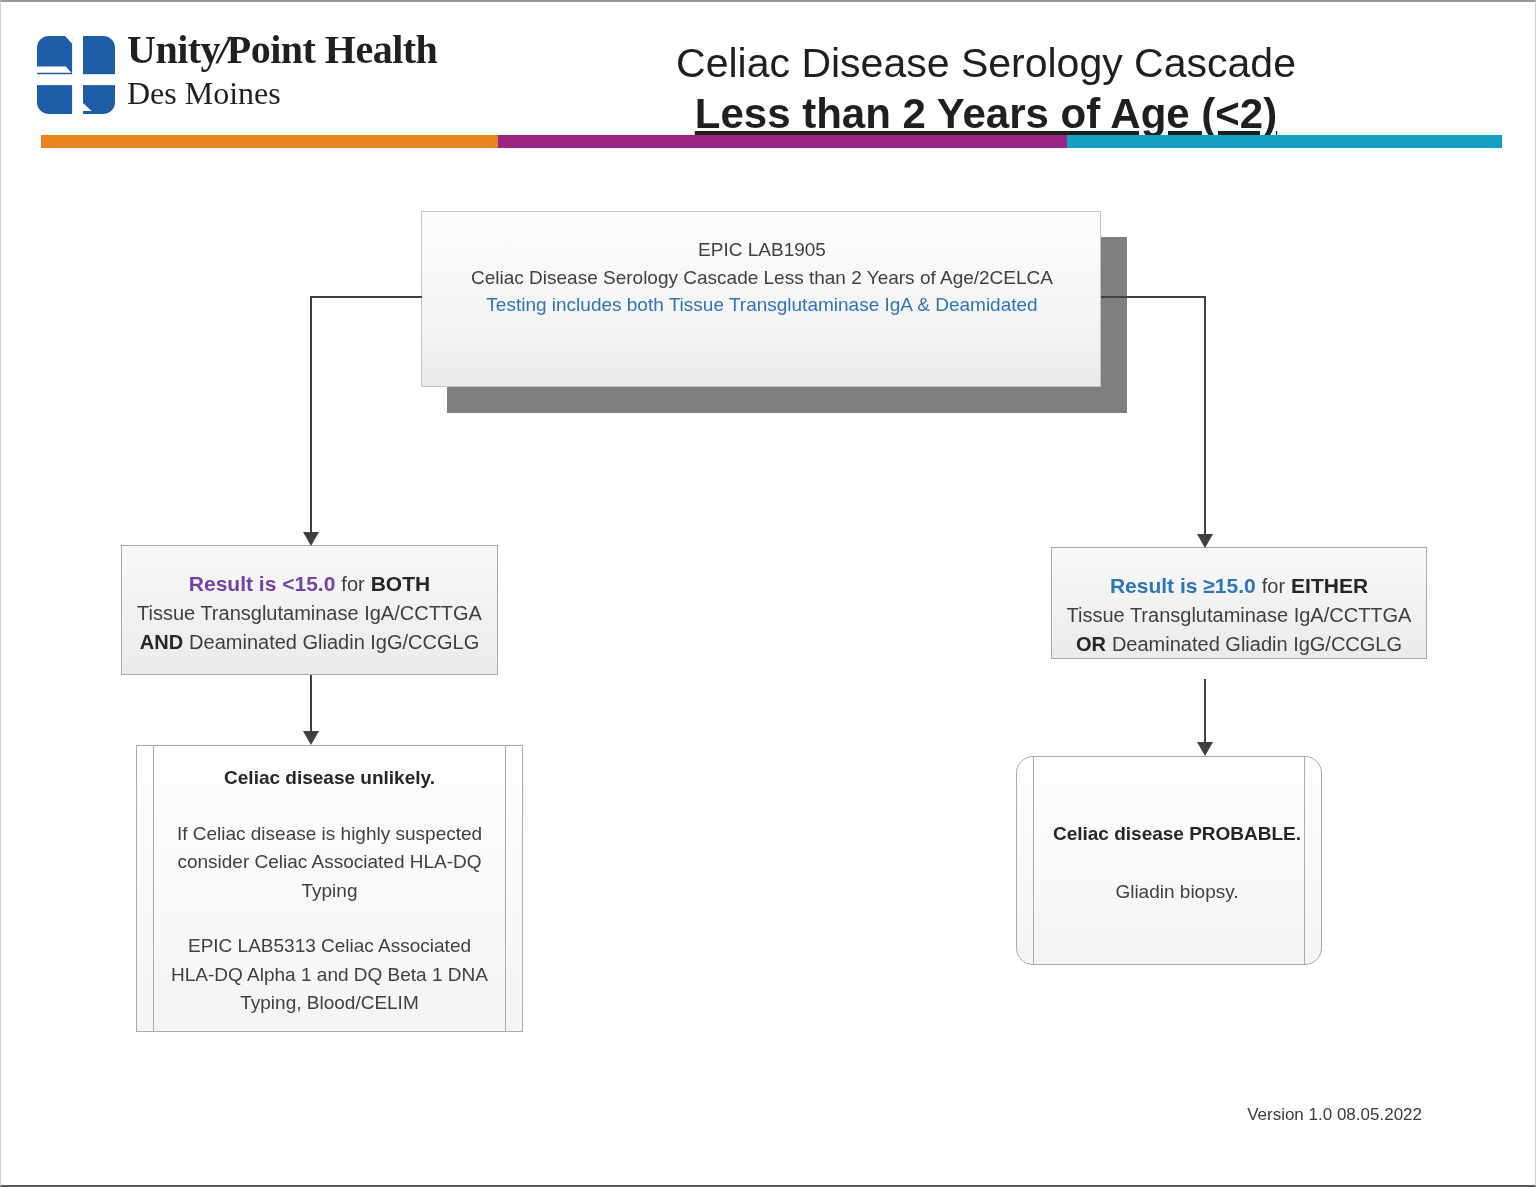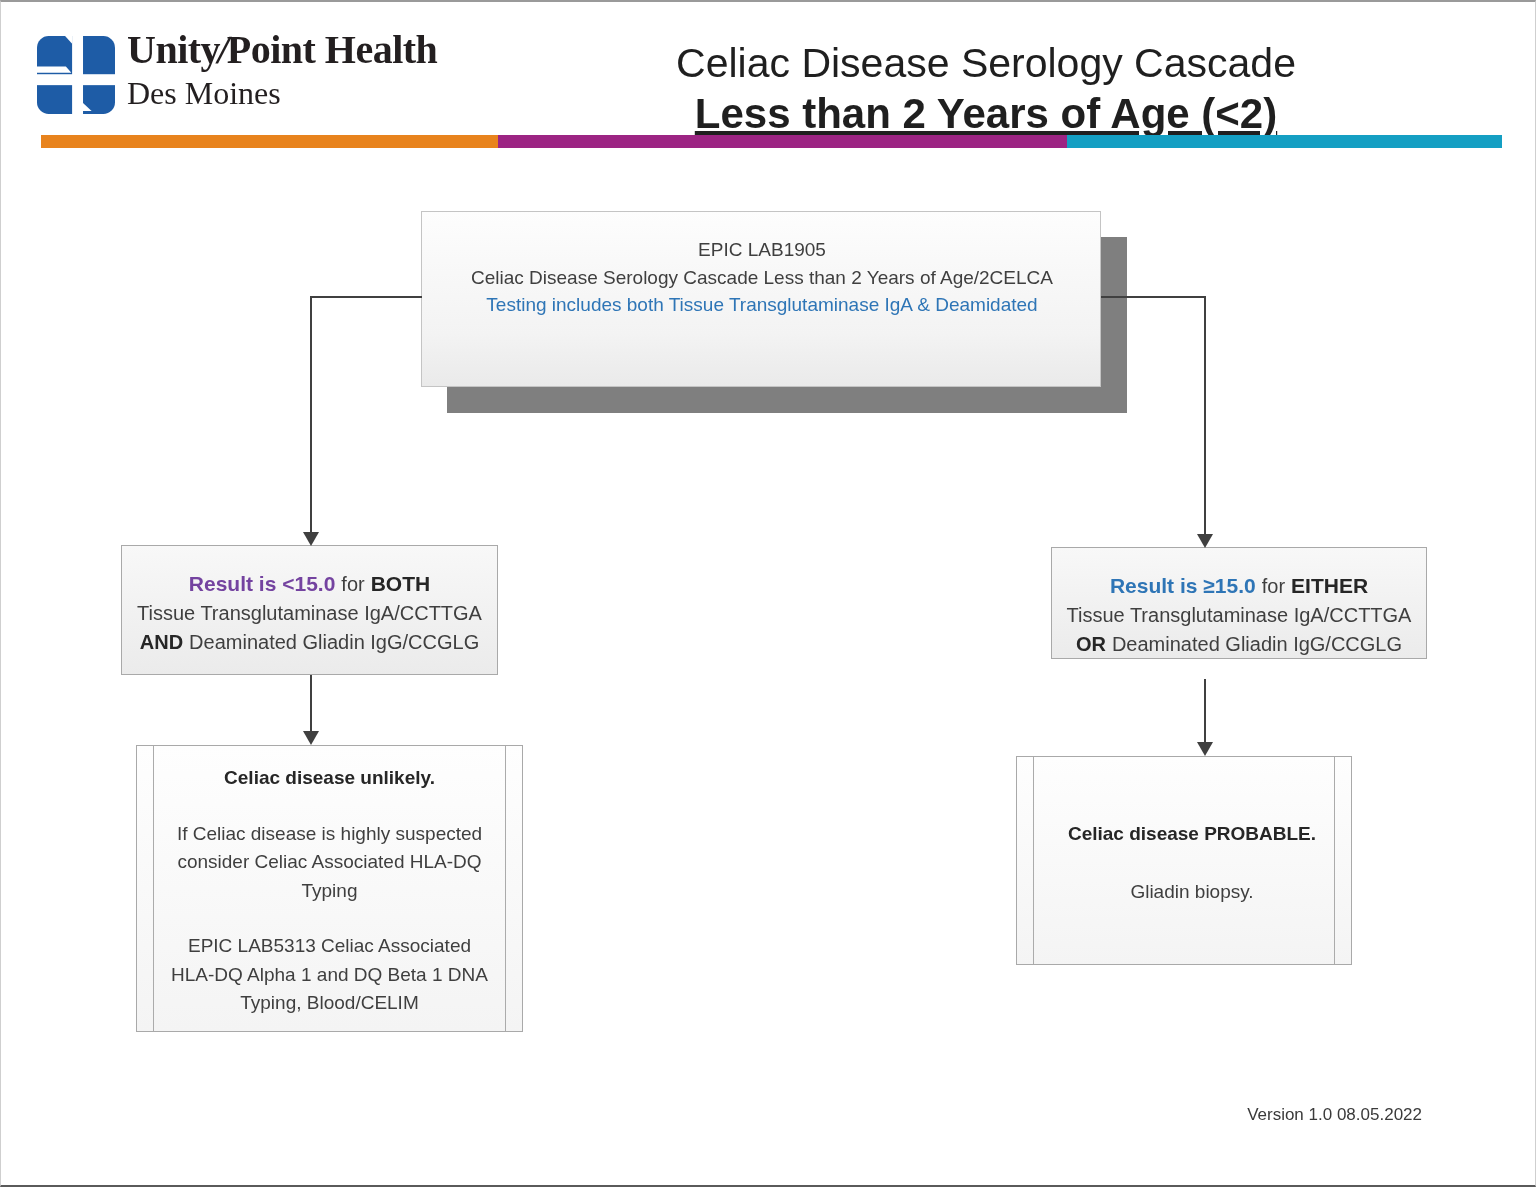--- a/index.html
+++ b/index.html
@@ -42,21 +42,21 @@
   .gapword{margin:0 6px;font-weight:400;color:#3f3f3f;font-size:20px;}
   .opword{margin-right:6px;}
   .out-box{
     background:linear-gradient(180deg,#fefefe,#f4f4f4);
     border:1px solid #a9a9a9;font-size:19px;line-height:28.5px;
   }
   .out-box::before,.out-box::after{content:"";position:absolute;top:0;bottom:0;width:1px;background:#ababab;}
   .out-box::before{left:16px;}
   .out-box::after{right:16px;}
   .out-left{left:118px;top:743px;width:387px;height:287px;padding:18px 20px 0 20px;margin-left:17px;}
-  .out-right{left:1015px;top:754px;width:336px;height:209px;padding:63px 4px 0 20px;}
+  .out-right{left:1015px;top:754px;width:306px;height:209px;padding:63px 4px 0 20px;border-radius:17px;}
   .out-box .heading{font-weight:700;color:#262626;}
   .out-left .para{margin-top:27px;}
   .out-right .para{margin-top:29px;}
   
   .connectors{position:absolute;left:0;top:0;width:1536px;height:1187px;z-index:5;pointer-events:none;}
   
   .version{position:absolute;right:113px;top:1103px;font-size:17px;color:#3a3a3a;}
 </style>
 </head>
 <body>

